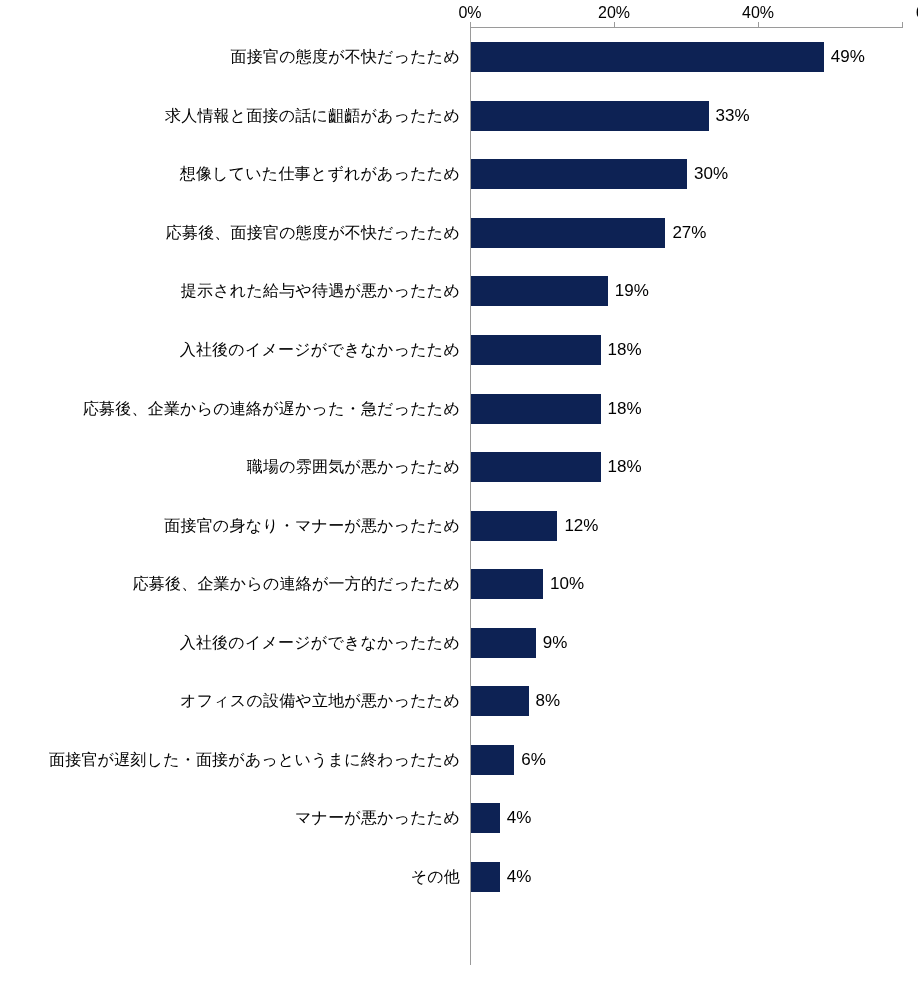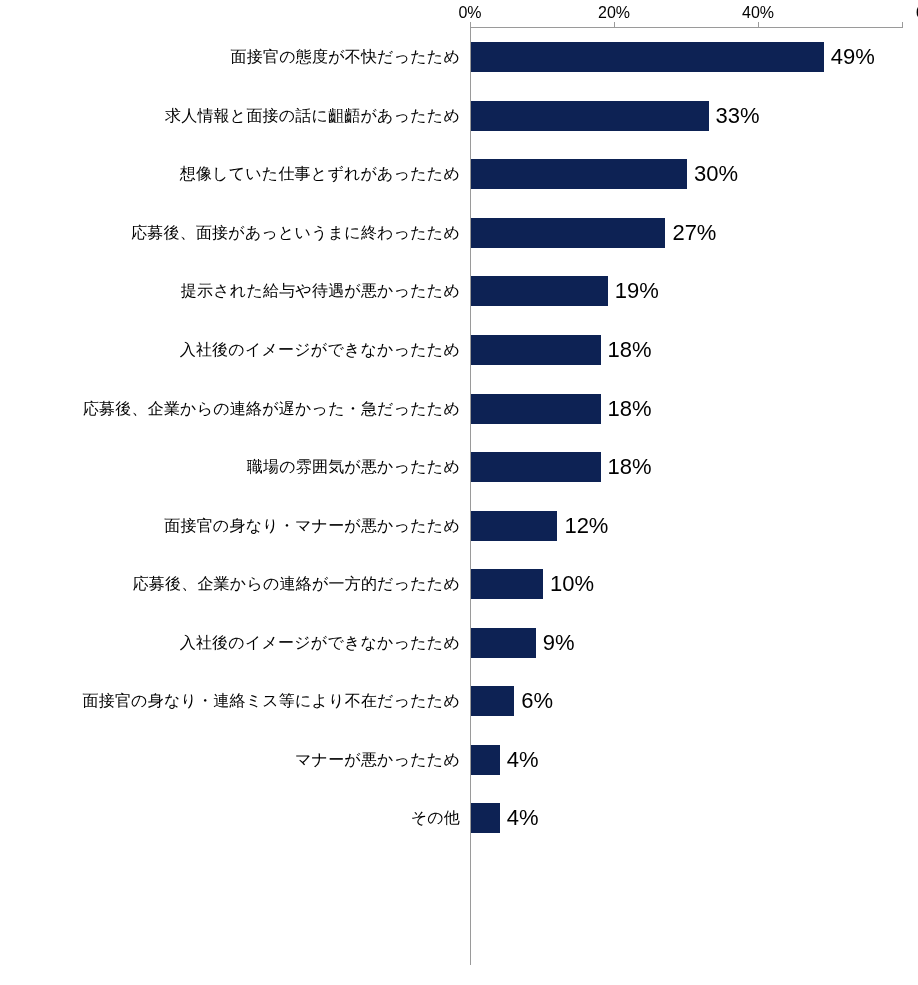--- a/index.html
+++ b/index.html
@@ -82,21 +82,21 @@
     transform: translateY(-50%);
     display: flex;
     align-items: center;
     height: 30px;
   }
   .bar {
     height: 30px;
     background: #0d2254;
   }
   .bar-value {
-    font-size: 22px;
+    font-size: 17px;
     color: #000;
     margin-left: 7px;
     white-space: nowrap;
   }
 </style>
 </head>
 <body>
 
 <div id="chart-root">
   <div class="axis-top"></div>
@@ -127,21 +127,21 @@
         </div>
       </div>
       <div class="row">
         <div class="cat-label">想像していた仕事とずれがあったため</div>
         <div class="bar-wrap">
           <div class="bar" style="width: 216px; background: rgb(13, 34, 84);"></div>
           <div class="bar-value">30%</div>
         </div>
       </div>
       <div class="row">
-        <div class="cat-label">応募後、面接があっというまに終わったため</div>
+        <div class="cat-label">応募後、面接官の態度が不快だったため</div>
         <div class="bar-wrap">
           <div class="bar" style="width: 194.4px; background: rgb(13, 34, 84);"></div>
           <div class="bar-value">27%</div>
         </div>
       </div>
       <div class="row">
         <div class="cat-label">提示された給与や待遇が悪かったため</div>
         <div class="bar-wrap">
           <div class="bar" style="width: 136.8px; background: rgb(13, 34, 84);"></div>
           <div class="bar-value">19%</div>
@@ -183,21 +183,28 @@
         </div>
       </div>
       <div class="row">
         <div class="cat-label">入社後のイメージができなかったため</div>
         <div class="bar-wrap">
           <div class="bar" style="width: 64.8px; background: rgb(13, 34, 84);"></div>
           <div class="bar-value">9%</div>
         </div>
       </div>
       <div class="row">
-        <div class="cat-label">面接官の身なり・連絡ミス等により不在だったため</div>
+        <div class="cat-label">オフィスの設備や立地が悪かったため</div>
+        <div class="bar-wrap">
+          <div class="bar" style="width: 57.6px; background: rgb(13, 34, 84);"></div>
+          <div class="bar-value">8%</div>
+        </div>
+      </div>
+      <div class="row">
+        <div class="cat-label">面接官が遅刻した・面接があっというまに終わったため</div>
         <div class="bar-wrap">
           <div class="bar" style="width: 43.2px; background: rgb(13, 34, 84);"></div>
           <div class="bar-value">6%</div>
         </div>
       </div>
       <div class="row">
         <div class="cat-label">マナーが悪かったため</div>
         <div class="bar-wrap">
           <div class="bar" style="width: 28.8px; background: rgb(13, 34, 84);"></div>
           <div class="bar-value">4%</div>

